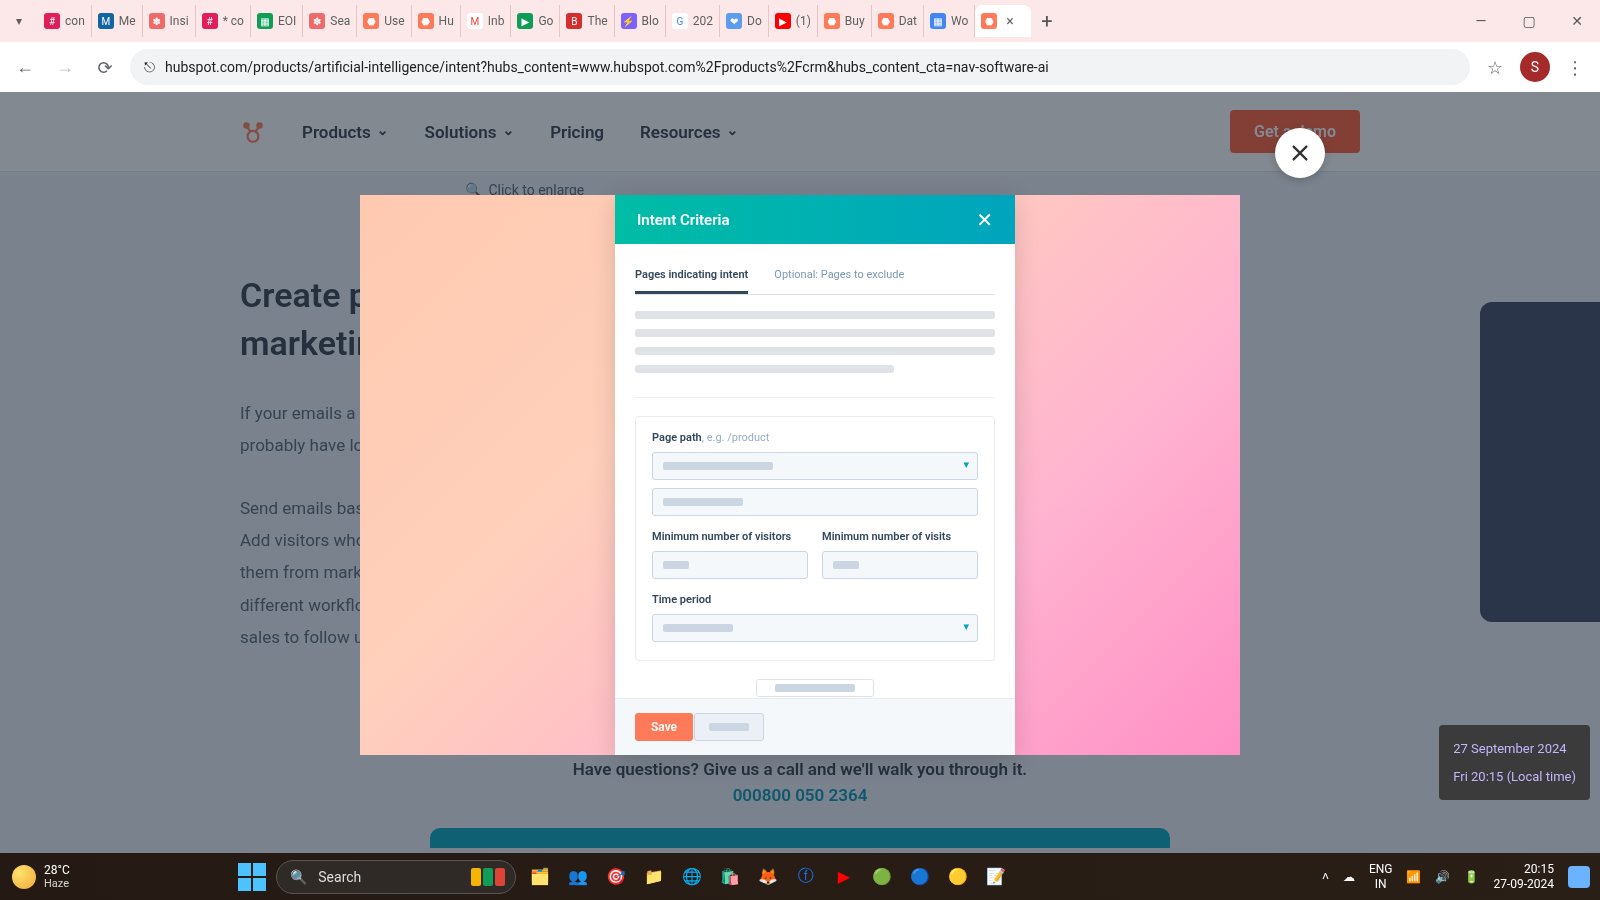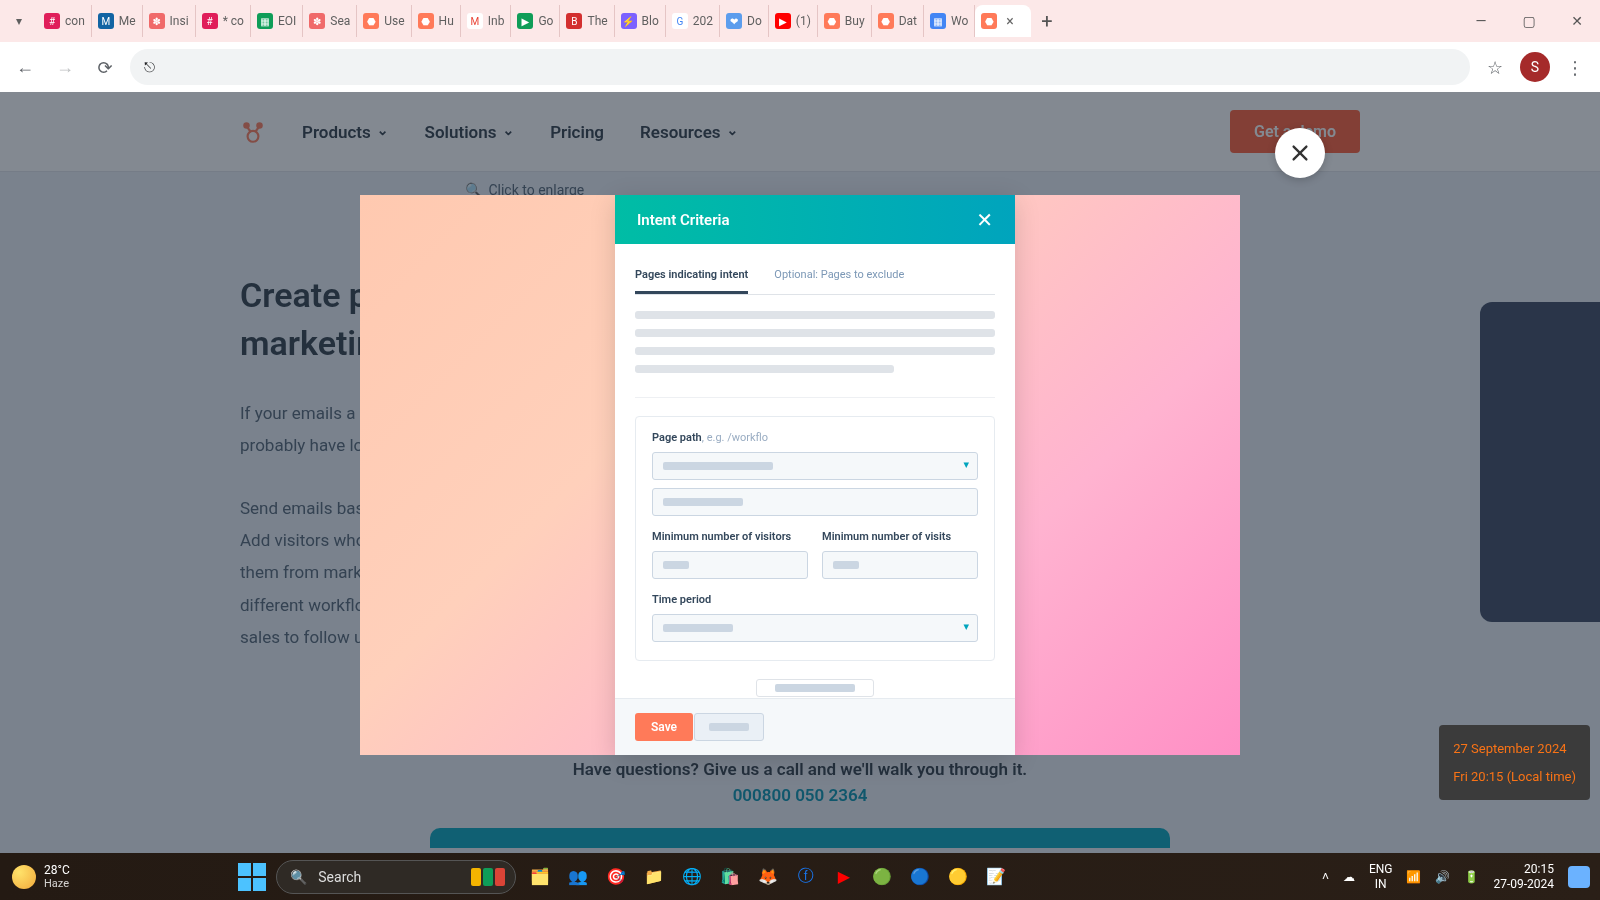--- a/index.html
+++ b/index.html
@@ -68,21 +68,21 @@
 .chip-row { display: flex; justify-content: center; margin-top: 18px; }
 .chip { border: 1px solid #dfe3e8; border-radius: 3px; padding: 4px 18px; }
 .chip-ph { width: 80px; height: 8px; background: #cbd6e2; border-radius: 2px; }
 
 .panel-foot { margin-top: auto; background: #f5f8fa; border-top: 1px solid #e6ebf0; padding: 14px 20px; display: flex; gap: 1px; }
 .btn-save { background: #ff7a59; color: #fff; border: none; border-radius: 3px; padding: 7px 16px; font-size: 12px; font-weight: 600; }
 .btn-ghost { background: #eaf0f6; border: 1px solid #cbd6e2; border-radius: 3px; padding: 6px 14px; }
 .btn-ghost .ph { display: block; width: 40px; height: 8px; background: #cbd6e2; border-radius: 2px; }
 
 
-.time-tip { position: absolute; right: 10px; bottom: 100px; background: #3b3b3b; color: #f97316; padding: 10px 14px; font-size: 13px; border-radius: 4px; z-index: 7; line-height: 2.1; }
+.time-tip { position: absolute; right: 10px; bottom: 100px; background: #3b3b3b; color: #c4b5fd; padding: 10px 14px; font-size: 13px; border-radius: 4px; z-index: 7; line-height: 2.1; }
 
 
 .taskbar { position: absolute; bottom: 0; left: 0; right: 0; height: 47px; background: linear-gradient(90deg, #241a13 0%, #2a1f17 100%); display: flex; align-items: center; color: #fff; }
 .weather { display: flex; align-items: center; padding: 0 12px; gap: 8px; font-size: 12px; }
 .weather-icon { width: 24px; height: 24px; border-radius: 50%; background: radial-gradient(circle at 30% 30%, #ffe36b, #f2a93b); }
 .tb-center { margin: 0 auto; display: flex; align-items: center; gap: 10px; }
 .start { width: 28px; height: 28px; display: grid; grid-template: 1fr 1fr / 1fr 1fr; gap: 2px; }
 .start div { background: #4cc2ff; }
 .search-box { background: #2f2a25; border-radius: 20px; height: 34px; width: 240px; display: flex; align-items: center; padding: 0 14px; gap: 10px; font-size: 14px; color: #ddd; border: 1px solid #555; position: relative; }
 .search-box .decor { position: absolute; right: 10px; display: flex; gap: 2px; }
@@ -183,20 +183,21 @@
     <div>✕</div>
   </div>
 </div>
 
 <div class="address-row">
   <div class="nav-btn">←</div>
   <div class="nav-btn" style="opacity:.4">→</div>
   <div class="nav-btn">⟳</div>
   <div class="url-bar">
     <span>⎋</span>
+    <span>hubspot.com/products/artificial-intelligence/intent?hubs_content=www.hubspot.com%2Fproducts%2Fcrm&amp;hubs_content_cta=nav-software-ai</span>
   </div>
   <div class="nav-btn">☆</div>
   <div class="profile-badge">S</div>
   <div class="nav-btn">⋮</div>
 </div>
 
 <div class="page-stage">
   <div class="page-header">
     <svg class="hub-logo" viewBox="0 0 24 24">
         <circle cx="6" cy="6" r="3" fill="#ff7a59"></circle>
@@ -263,21 +264,21 @@
       <div class="panel-tab">Optional: Pages to exclude</div>
     </div>
     <div class="skeleton-block">
       <div class="skel-line" style="width:100%"></div>
       <div class="skel-line" style="width:100%"></div>
       <div class="skel-line" style="width:100%"></div>
       <div class="skel-line" style="width:72%"></div>
     </div>
     <div class="divider"></div>
     <div class="form-card">
-      <label class="fld-label"><span>Page path</span><span class="eg">, e.g. /workflo</span></label>
+      <label class="fld-label"><span>Page path</span><span class="eg">, e.g. /product</span></label>
       <div class="inp dd">
           <span class="ph" style="width:110px"></span>
         </div>
       <div style="height:8px"></div>
       <div class="inp">
           <span class="ph"></span>
         </div>
       <div class="row2">
         <div class="col">
           <label class="fld-label">Minimum number of visitors</label>

